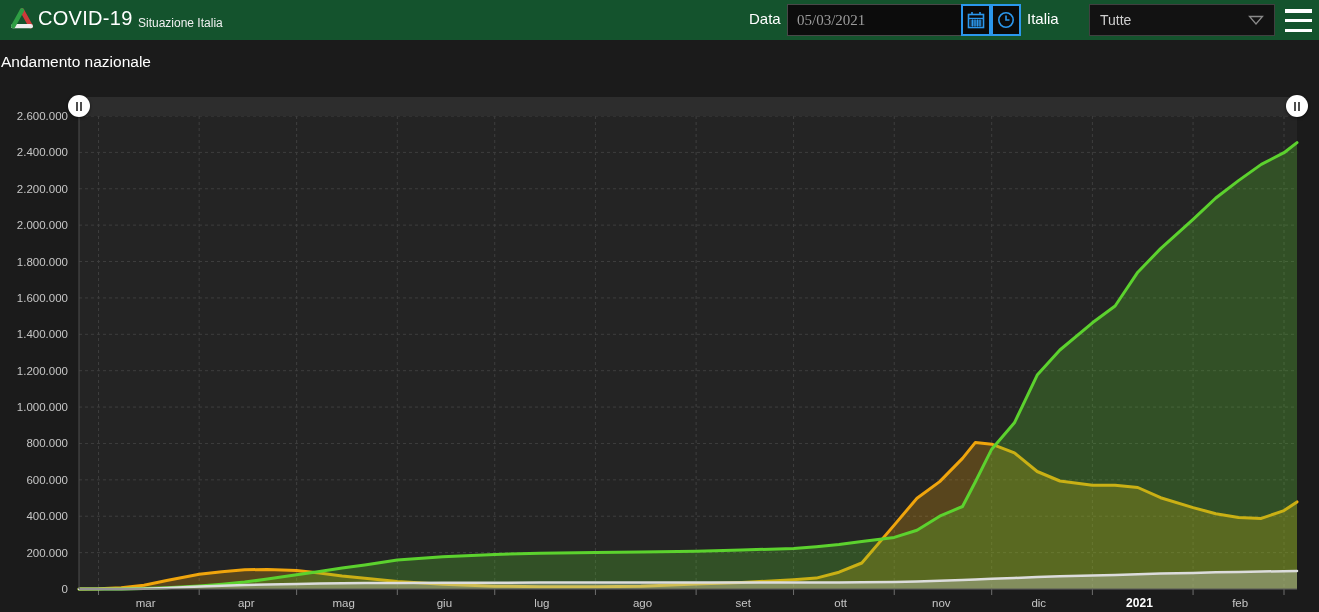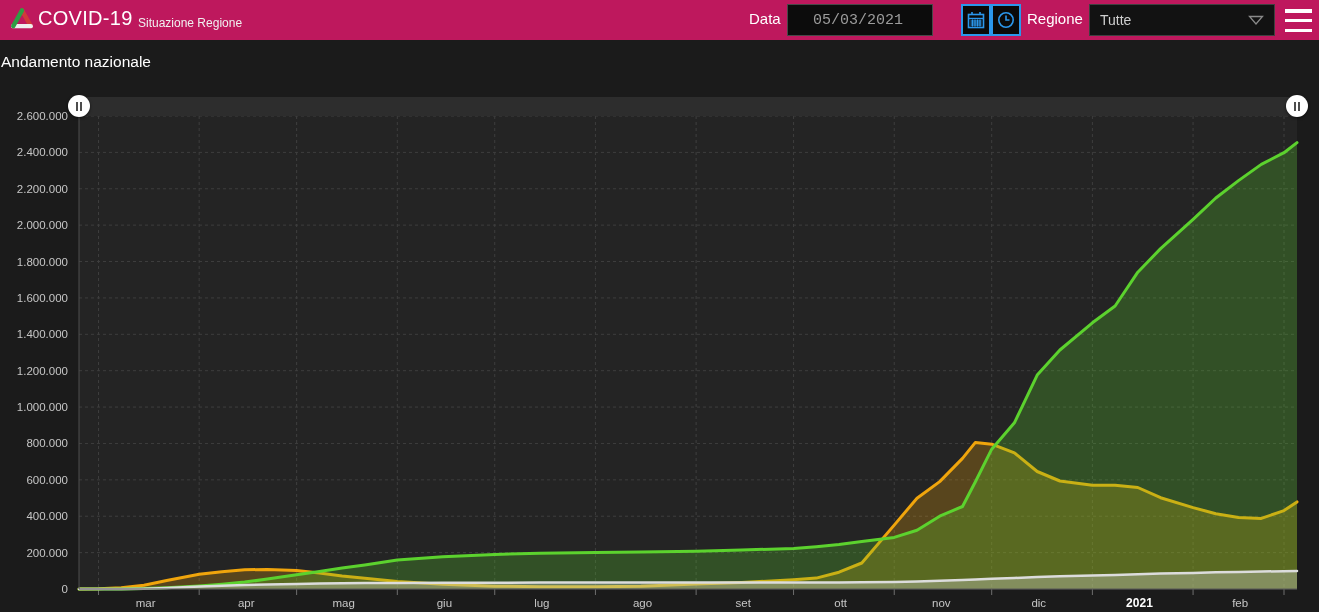--- a/index.html
+++ b/index.html
@@ -1,29 +1,29 @@
 <!DOCTYPE html>
 <html><head>
 <meta charset="utf-8">
 <style>
   *{margin:0;padding:0;box-sizing:border-box}
   html,body{width:1319px;height:612px;overflow:hidden;background:#1b1b1b;
     font-family:"Liberation Sans",sans-serif;position:relative}
   svg text{font-family:"Liberation Sans",sans-serif}
 
   
-  .topbar{position:absolute;left:0;top:0;width:1319px;height:40px;background:#be185d;z-index:5}
+  .topbar{position:absolute;left:0;top:0;width:1319px;height:40px;background:#14532d;z-index:5}
   .logo{position:absolute;left:8px;top:5px;width:28px;height:30px}
   .app-title{position:absolute;left:38px;top:7px;font-size:20px;color:#fff;font-weight:400;letter-spacing:.3px}
   .app-subtitle{position:absolute;left:138px;top:16px;font-size:12px;color:#f0f0f0}
   .hdr-label{position:absolute;top:10px;color:#fff;font-weight:400;font-size:15px}
   .lbl-data{left:749px}
   .lbl-regione{left:1027px}
-  .date-input{position:absolute;left:787px;top:4px;width:146px;height:32px;background:#0c0c0c;
-    border:1px solid #484848;color:#9c9c9c;font-size:15px;padding:0 25px;font-family:Liberation Mono, monospace}
+  .date-input{position:absolute;left:787px;top:4px;width:180px;height:32px;background:#0c0c0c;
+    border:1px solid #484848;color:#9c9c9c;font-size:15px;padding:0 9px;font-family:Liberation Serif, serif}
   .icon-btn{position:absolute;top:4px;width:30px;height:32px;background:#0a0a0a;border:2px solid #2b97ec;
     padding:0;display:flex;align-items:center;justify-content:center;cursor:pointer}
   .btn-cal{left:961px}
   .btn-clock{left:991px}
   .select{position:absolute;left:1089px;top:4px;width:186px;height:32px;background:#121212;
     border:1px solid #404040;color:#cfcfcf;font-size:14px;display:flex;align-items:center;
     justify-content:space-between;padding:7px 10px;cursor:pointer}
   .hamburger{position:absolute;left:1285px;top:9px;width:27px;height:23px;background:none;border:none;
     display:flex;flex-direction:column;justify-content:space-between;cursor:pointer}
   .hamburger span{display:block;height:3.5px;background:#fff}
@@ -131,21 +131,21 @@
 
 <div class="panel-title">Andamento nazionale</div>
 
 <div class="topbar">
   <svg class="logo" viewBox="0 0 32 32">
     <path d="M16 5 L26 23" stroke="#d03a3a" stroke-width="5" stroke-linecap="round" fill="none"></path>
     <path d="M26 23 L6 23" stroke="#eeeeee" stroke-width="5" stroke-linecap="round" fill="none"></path>
     <path d="M6 23 L16 5" stroke="#2f9e44" stroke-width="5" stroke-linecap="round" fill="none"></path>
   </svg>
   <div class="app-title">COVID-19</div>
-  <div class="app-subtitle">Situazione Regione</div>
+  <div class="app-subtitle">Situazione Italia</div>
 
   <div class="hdr-label lbl-data">Data</div>
   <input class="date-input" type="text" readonly="" value="05/03/2021" style="">
   <button class="icon-btn btn-cal">
     <svg width="20" height="20" viewBox="0 0 20 20">
       <rect x="2.5" y="4.5" width="15" height="13" fill="none" stroke="#2b97ec" stroke-width="1.6"></rect>
       <line x1="2.5" y1="8.5" x2="17.5" y2="8.5" stroke="#2b97ec" stroke-width="1.4"></line>
       <line x1="6" y1="2" x2="6" y2="5" stroke="#2b97ec" stroke-width="1.6"></line>
       <line x1="14" y1="2" x2="14" y2="5" stroke="#2b97ec" stroke-width="1.6"></line>
       <g stroke="#2b97ec" stroke-width="1.1">
@@ -159,21 +159,21 @@
       </g>
     </svg>
   </button>
   <button class="icon-btn btn-clock">
     <svg width="20" height="20" viewBox="0 0 20 20">
       <circle cx="10" cy="10" r="7.2" fill="none" stroke="#2b97ec" stroke-width="1.6"></circle>
       <polyline points="10,5.5 10,10 13.5,10" fill="none" stroke="#2b97ec" stroke-width="1.6"></polyline>
     </svg>
   </button>
 
-  <div class="hdr-label lbl-regione">Regione</div>
+  <div class="hdr-label lbl-regione">Italia</div>
   <div class="select">
     <span>Tutte</span>
     <svg width="16" height="11" viewBox="0 0 16 11">
       <path d="M1.5 1.5 L14.5 1.5 L8 9 Z" fill="none" stroke="#8a8a8a" stroke-width="1.3"></path>
     </svg>
   </div>
 
   <button class="hamburger">
     <span></span>
     <span></span>

